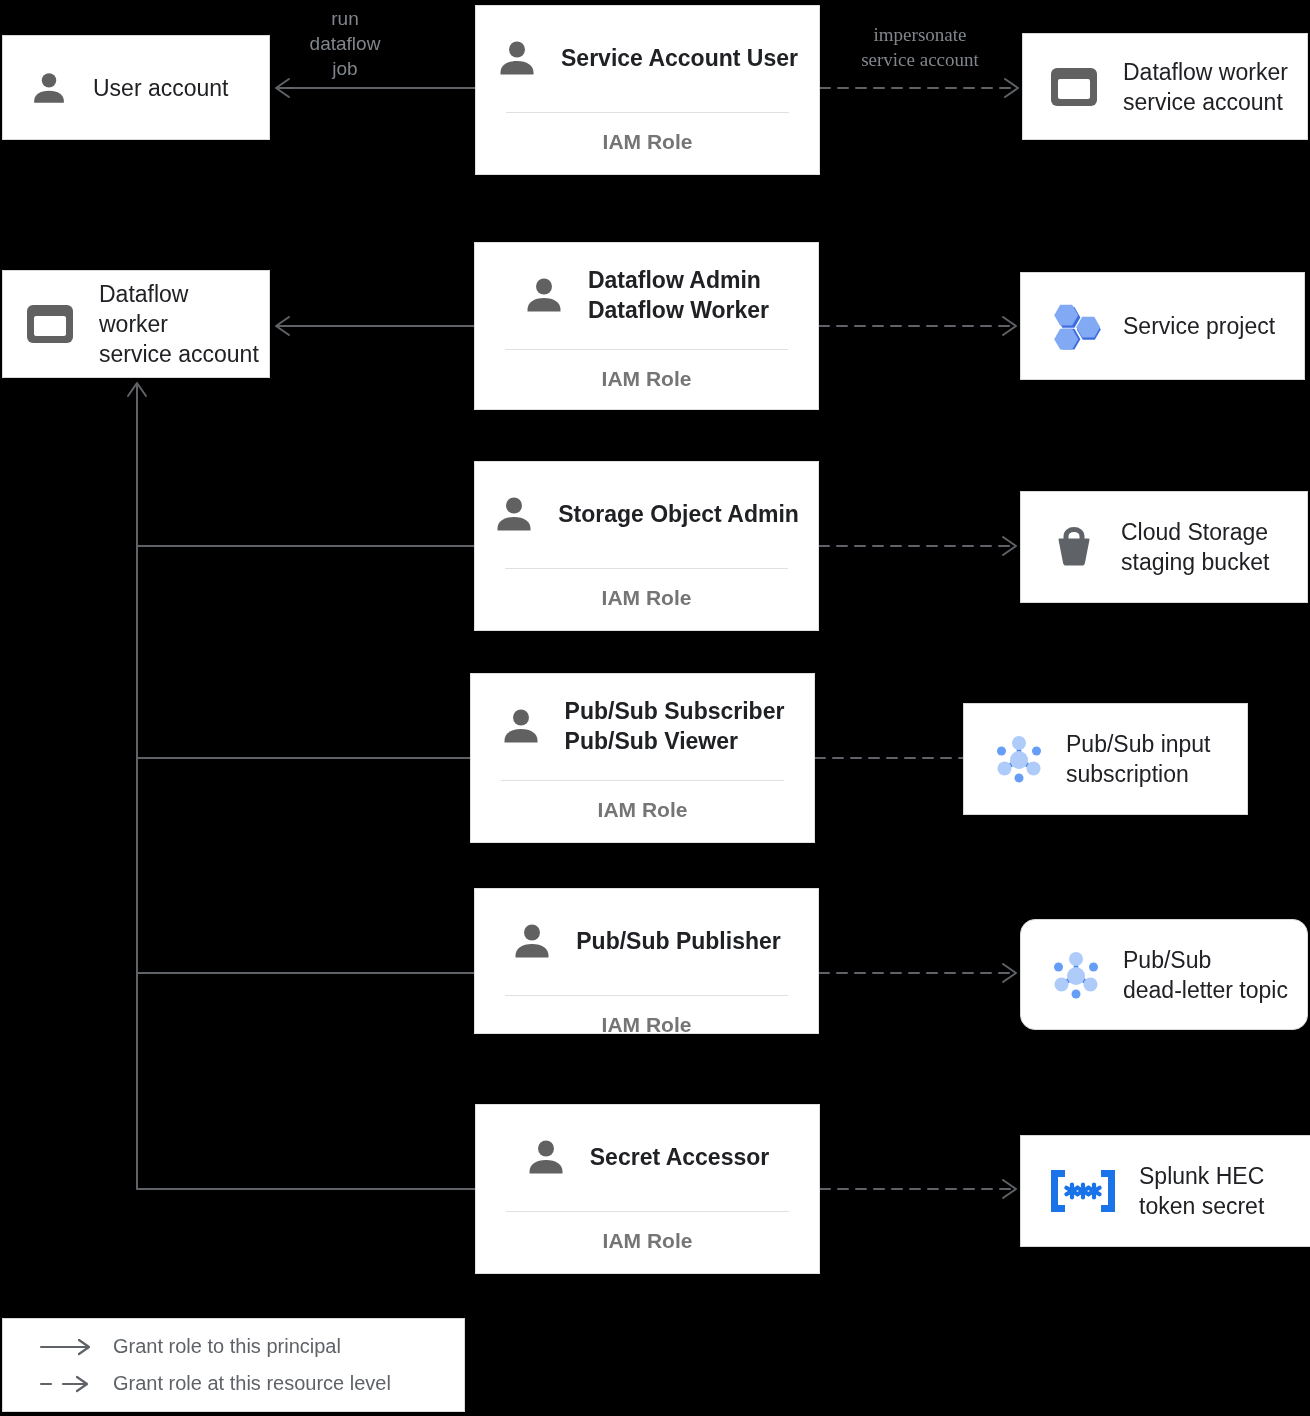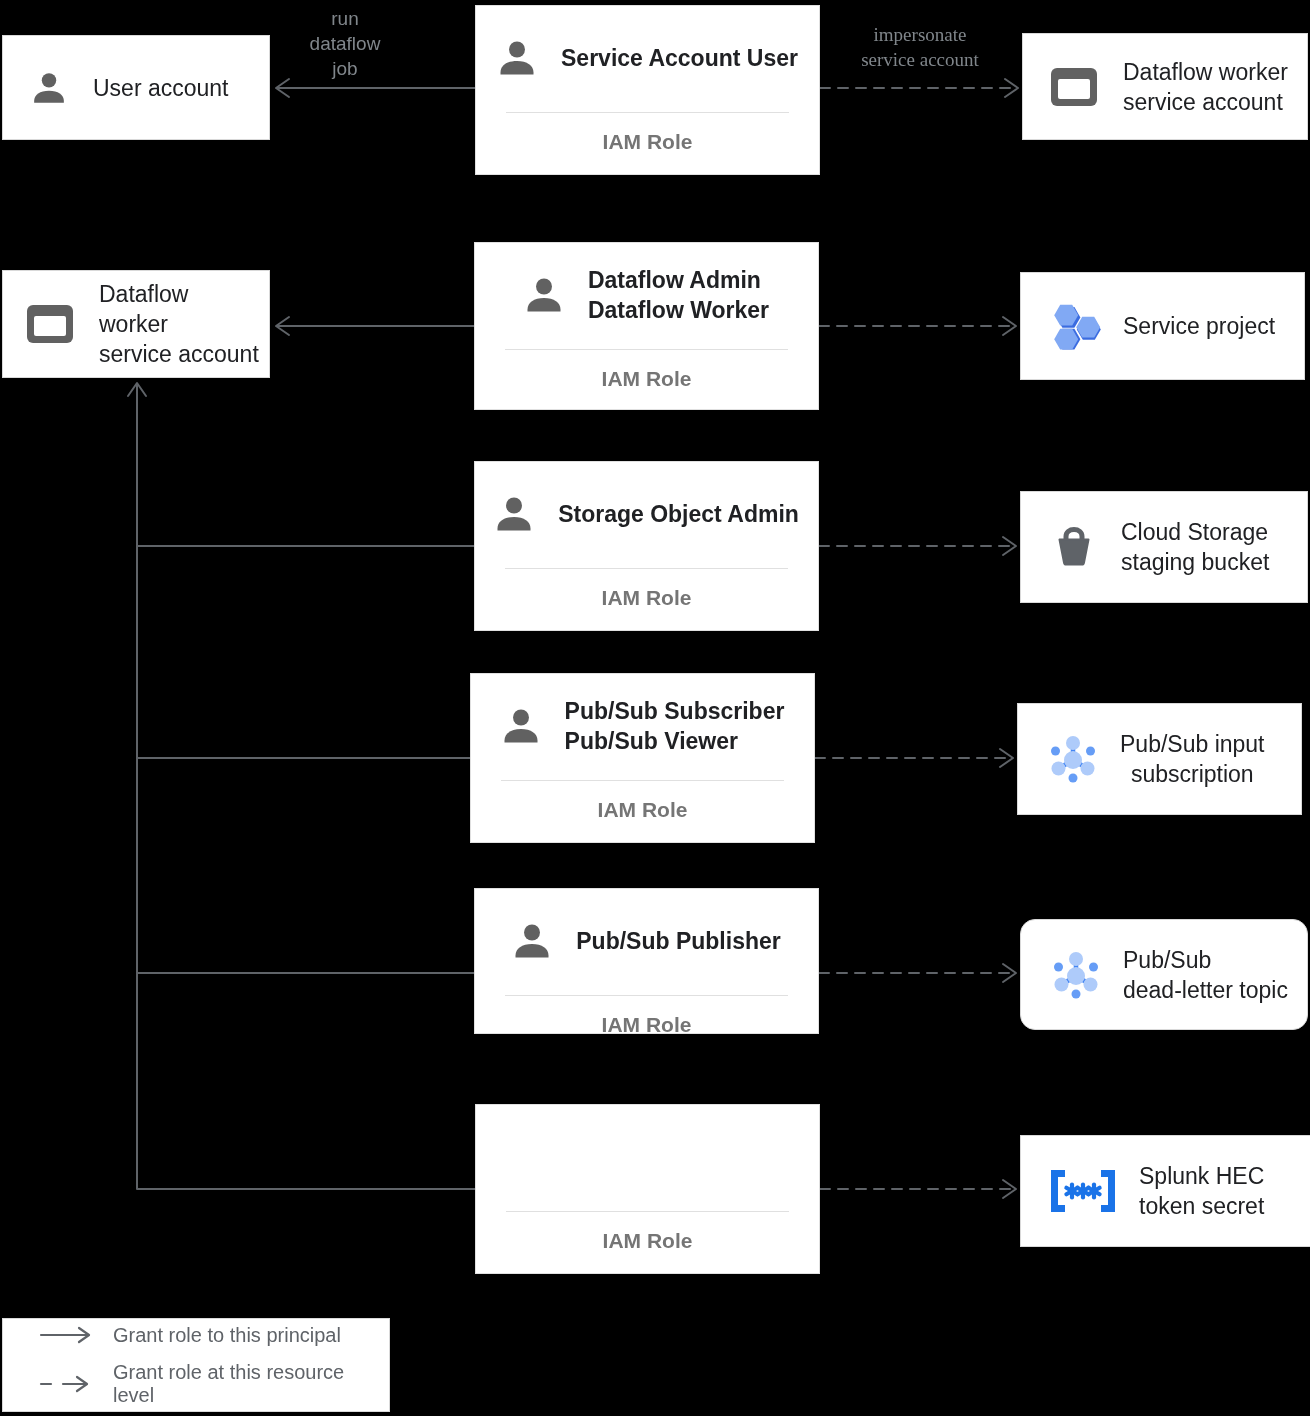--- a/index.html
+++ b/index.html
@@ -27,21 +27,21 @@
   .role-lines { font-size:23px; color:#202124; line-height:30px; text-align:left; }
   .role-divider { position:absolute; top:106px; left:30px; right:30px; border-top:1px solid #e0e0e0; }
   .role-footer {
     position:absolute; top:124px; left:0; right:0; text-align:center;
     font-size:21px; color:#757575;
   }
 
   .edge-label { position:absolute; text-align:center; font-size:19px; line-height:25px; color:#80868b; }
 
   .legend-box {
-    position:absolute; left:2px; top:1318px; width:388px; height:94px;
+    position:absolute; left:2px; top:1318px; width:463px; height:94px;
     border:1px solid #d9d9d9; background:#ffffff; box-sizing:border-box;
     display:flex; flex-direction:column; justify-content:center; gap:14px; padding-left:36px;
   }
   .legend-row { display:flex; align-items:center; gap:18px; }
   .legend-row .legend-arrow { width:56px; height:20px; flex:0 0 auto; }
   .legend-text { font-size:20px; color:#5f6368; }
 
   .icon { display:inline-flex; flex:0 0 auto; }
 </style>
 </head>
@@ -233,21 +233,21 @@
       </span>
       <span class="role-lines">
         <span class="eline">Pub/Sub Subscriber</span>
         <span class="eline">Pub/Sub Viewer</span>
       </span>
     </div>
     <div class="role-divider"></div>
     <div class="role-footer">IAM Role</div>
   </div>
 
-  <div class="entity-box" style="left:1017px; top:703px; width:285px; height:112px; gap:22px; padding-left:30px;text-align:center;">
+  <div class="entity-box" style="left:963px; top:703px; width:285px; height:112px; gap:22px; padding-left:30px;">
     <span class="icon">
       <svg width="50" height="50" viewBox="0 0 50 50">
         <g stroke="#4285f4" stroke-width="4.5" stroke-linecap="round">
           <line x1="25" y1="26" x2="25" y2="9"></line>
           <line x1="25" y1="26" x2="10.5" y2="34.5"></line>
           <line x1="25" y1="26" x2="39.5" y2="34.5"></line>
         </g>
         <circle cx="25" cy="26" r="9" fill="#aecbfa"></circle>
         <circle cx="25" cy="9" r="7" fill="#aecbfa"></circle>
         <circle cx="10.5" cy="34.5" r="7" fill="#aecbfa"></circle>
@@ -298,20 +298,33 @@
         <circle cx="25" cy="44" r="4.5" fill="#669df6"></circle>
       </svg>
     </span>
     <span class="entity-label">
       <span class="eline">Pub/Sub</span>
       <span class="eline">dead-letter topic</span>
     </span>
   </div>
 
   <div class="role-box" style="left:475px; top:1104px; width:345px; height:170px;">
+    <div class="role-title">
+      <span class="icon">
+        <svg width="40" height="40" viewBox="0 0 40 40">
+            <g fill="#616161">
+              <circle cx="20" cy="11.5" r="8"></circle>
+              <path d="M20 23 C10 23 3.5 27.5 3.5 34.5 L3.5 36.5 L36.5 36.5 L36.5 34.5 C36.5 27.5 30 23 20 23 Z"></path>
+            </g>
+          </svg>
+      </span>
+      <span class="role-lines">
+        <span class="eline">Secret Accessor</span>
+      </span>
+    </div>
     <div class="role-divider"></div>
     <div class="role-footer">IAM Role</div>
   </div>
 
   <div class="entity-box" style="left:1020px; top:1135px; width:338px; height:112px; gap:20px; padding-left:26px;">
     <span class="icon">
       <svg width="72" height="46" viewBox="0 0 72 46">
         <g stroke="#1a73e8" fill="none">
           <path d="M18 5.5 H7.5 V40.5 H18" stroke-width="7"></path>
           <path d="M54 5.5 H64.5 V40.5 H54" stroke-width="7"></path>

